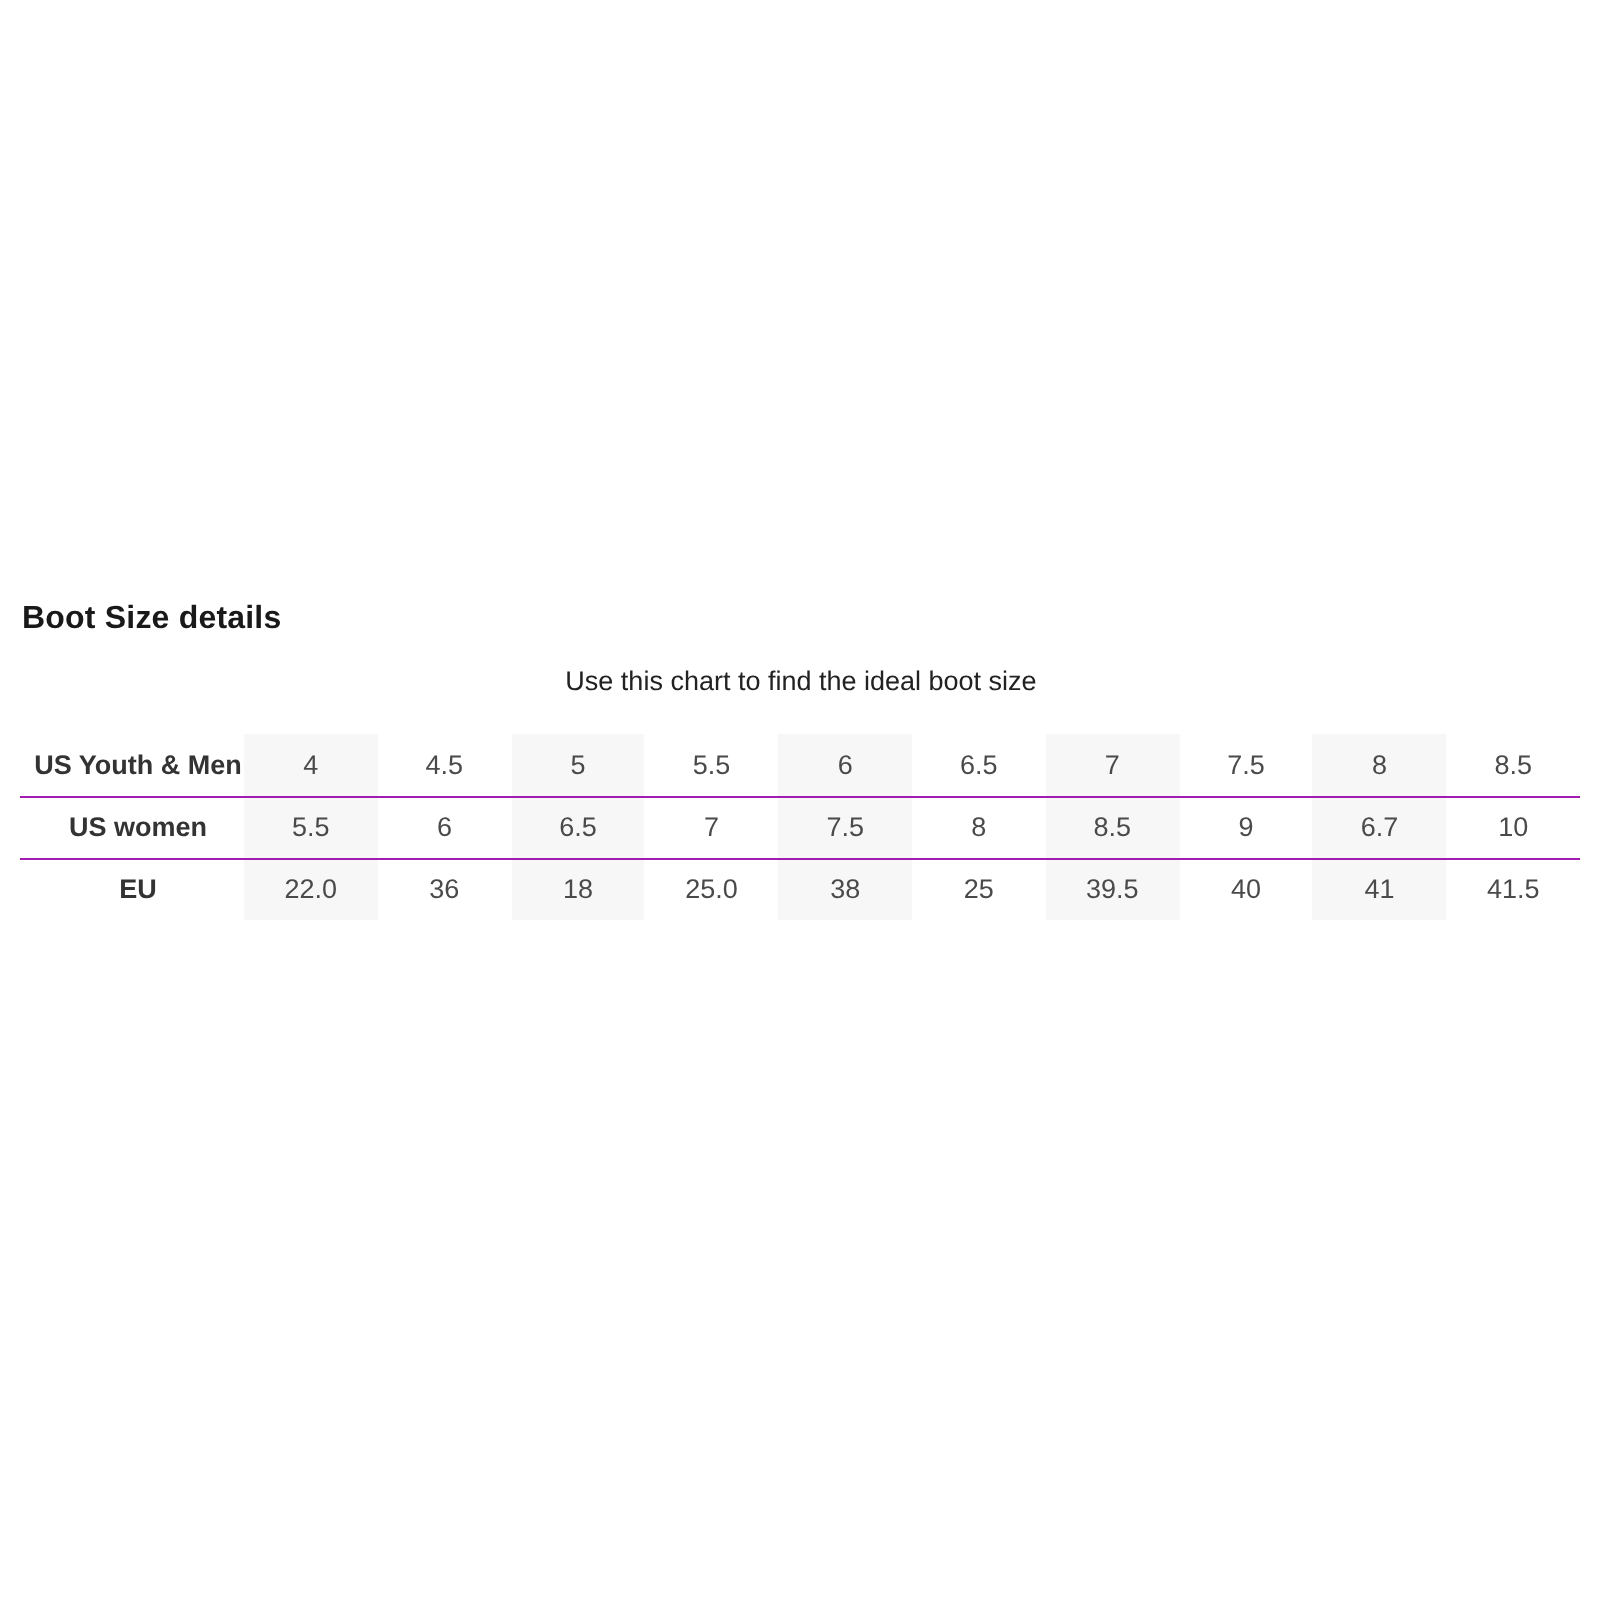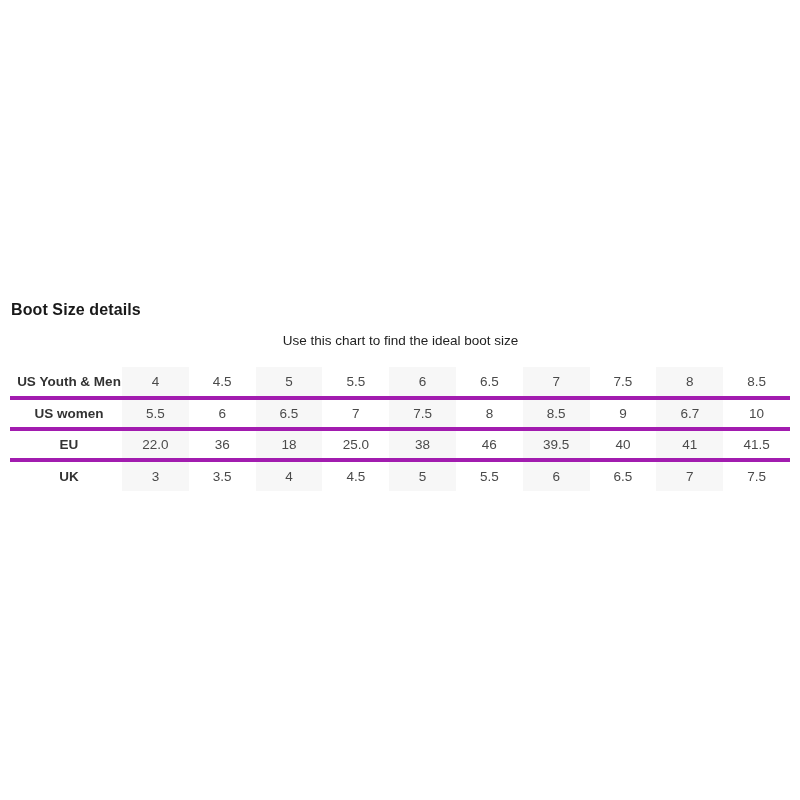--- a/index.html
+++ b/index.html
@@ -58,21 +58,21 @@
     color: #4a4a4a;
     font-weight: 400;
   }
   
   table.size-table tr > *:nth-child(even) {
     background: #f7f7f7;
   }
   
   table.size-table tr + tr > th,
   table.size-table tr + tr > td {
-    border-top: 4px solid #a21caf;
+    border-top: 1px solid #a21caf;
   }
 </style>
 </head>
 <body>
 
 <div class="wrap">
   <h2 class="page-title">Boot Size details</h2>
   <p class="page-subtitle">Use this chart to find the ideal boot size</p>
   <table class="size-table">
     <tbody>
@@ -102,34 +102,21 @@
           <td class="size-cell">6.7</td>
           <td class="size-cell">10</td>
         </tr>
         <tr>
           <th class="row-label">EU</th>
           <td class="size-cell">22.0</td>
           <td class="size-cell">36</td>
           <td class="size-cell">18</td>
           <td class="size-cell">25.0</td>
           <td class="size-cell">38</td>
-          <td class="size-cell">46</td>
+          <td class="size-cell">25</td>
           <td class="size-cell">39.5</td>
           <td class="size-cell">40</td>
           <td class="size-cell">41</td>
           <td class="size-cell">41.5</td>
-        </tr>
-        <tr>
-          <th class="row-label">UK</th>
-          <td class="size-cell">3</td>
-          <td class="size-cell">3.5</td>
-          <td class="size-cell">4</td>
-          <td class="size-cell">4.5</td>
-          <td class="size-cell">5</td>
-          <td class="size-cell">5.5</td>
-          <td class="size-cell">6</td>
-          <td class="size-cell">6.5</td>
-          <td class="size-cell">7</td>
-          <td class="size-cell">7.5</td>
         </tr>
       </tbody>
   </table>
 </div>
 
 </body></html>

